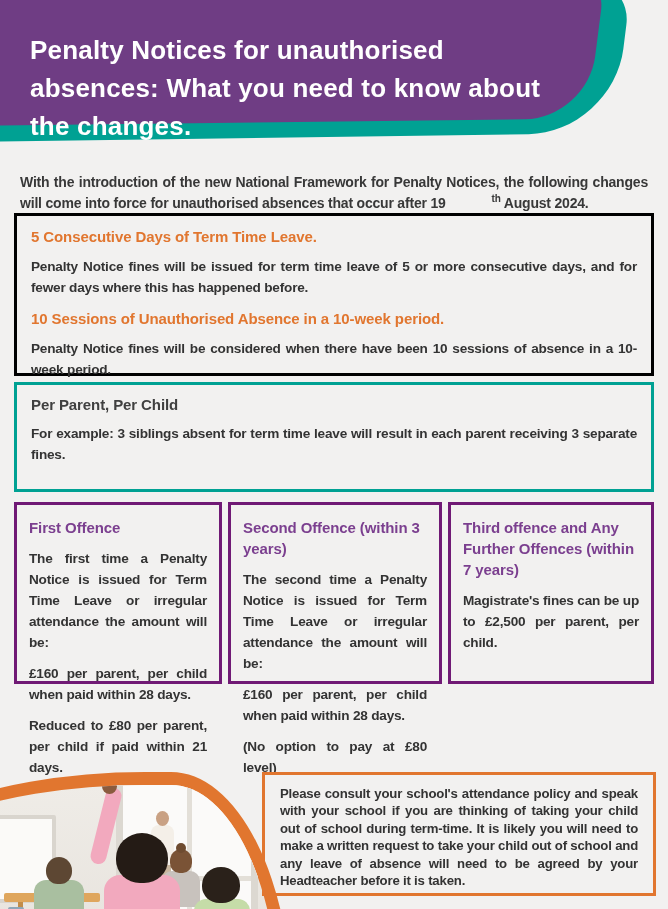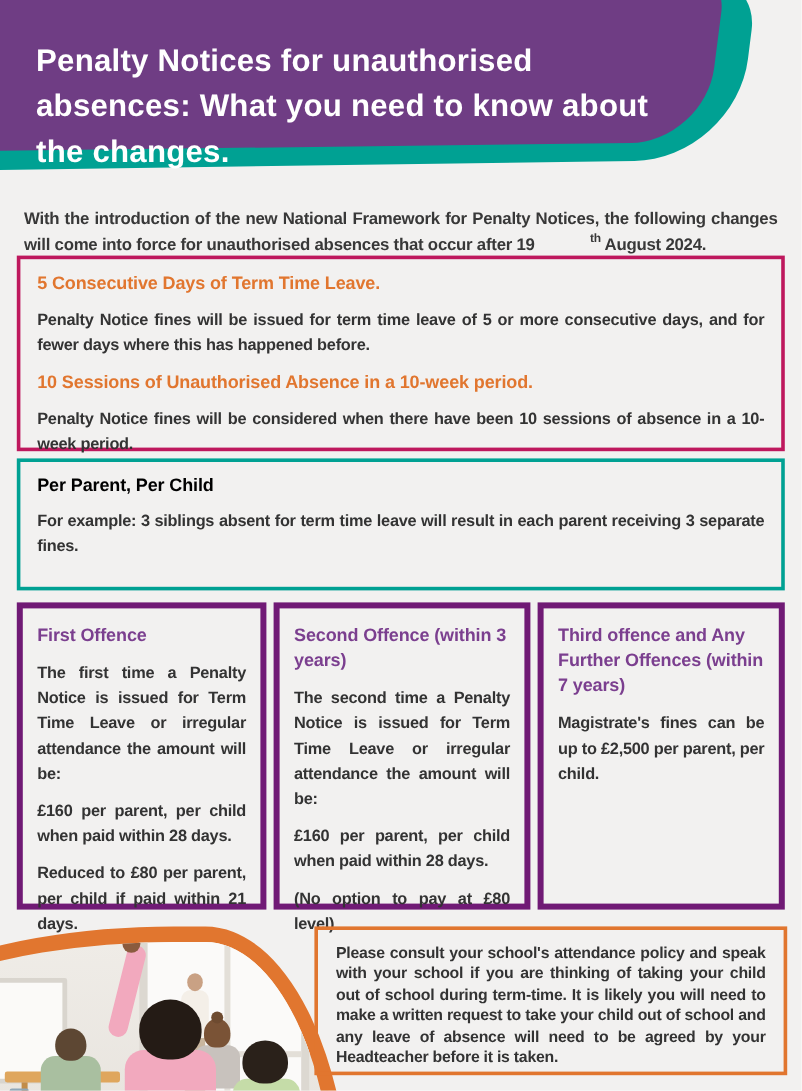--- a/index.html
+++ b/index.html
@@ -30,26 +30,26 @@
     position:absolute; left:20px; top:158px; width:628px;
     font-size:14px; font-weight:600; line-height:21px;
     text-align:justify; letter-spacing:-0.2px; color:#383838;
   }
   .intro sup{font-size:10px; line-height:0;margin-left:46px;}
   
   .box{position:absolute; box-sizing:border-box; background:transparent;}
   .box p{margin:0 0 11px 0; font-size:13.6px; font-weight:600; line-height:21px;
          text-align:justify; letter-spacing:-0.2px; color:#333333;}
   .box h2{margin:0 0 9px 0; font-size:15px; font-weight:700; line-height:20px; letter-spacing:-0.1px;}
-  .orange-box{left:14px; top:213px; width:640px; height:163px; border:3px solid #be185d; padding:11px 14px;}
+  .orange-box{left:14px; top:213px; width:640px; height:163px; border:3px solid #000000; padding:11px 14px;}
   .orange-box h2{color:#E1762F;}
   .teal-box{left:14px; top:382px; width:640px; height:110px; border:3px solid #00A193; padding:10px 14px;}
-  .teal-box h2{color:#000000; margin-bottom:8px;}
+  .teal-box h2{color:#404040; margin-bottom:8px;}
   .teal-box p{margin-bottom:10px;}
-  .offence{top:502px; height:256px; border:5px solid #701a75; padding:12px 12px;}
+  .offence{top:502px; height:182px; border:3px solid #701a75; padding:12px 12px;}
   .offence h2{color:#7B3F8F; font-size:15px; line-height:21px; margin-bottom:10px;}
   .offence p{margin-bottom:10px;}
   .offence-1{left:14px; width:208px;}
   .offence-2{left:228px; width:214px;}
   .offence-3{left:448px; width:206px;}
   
   .footer-note{
     left:262px; top:772px; width:394px; height:124px;
     border:3px solid #E1762F; padding:10px 15px;
   }

